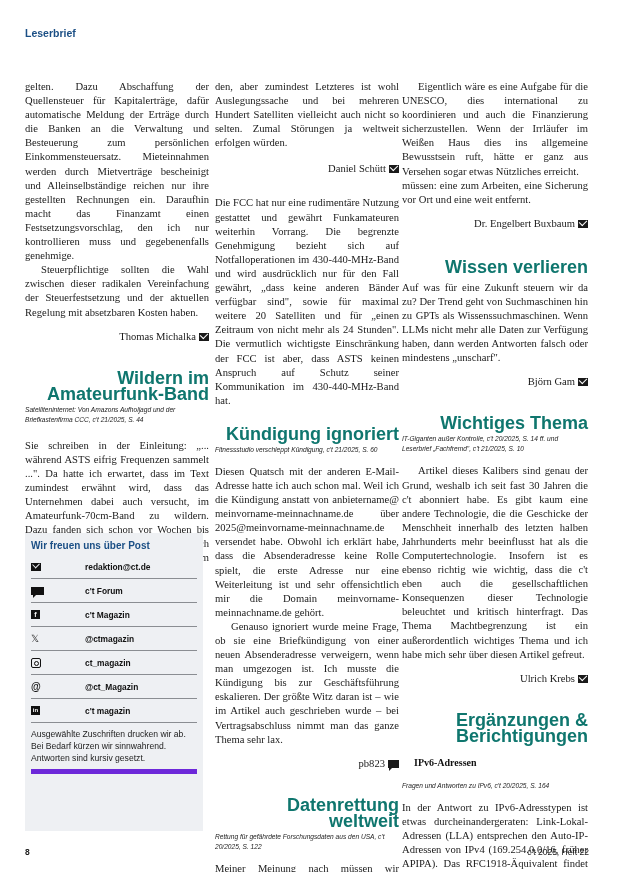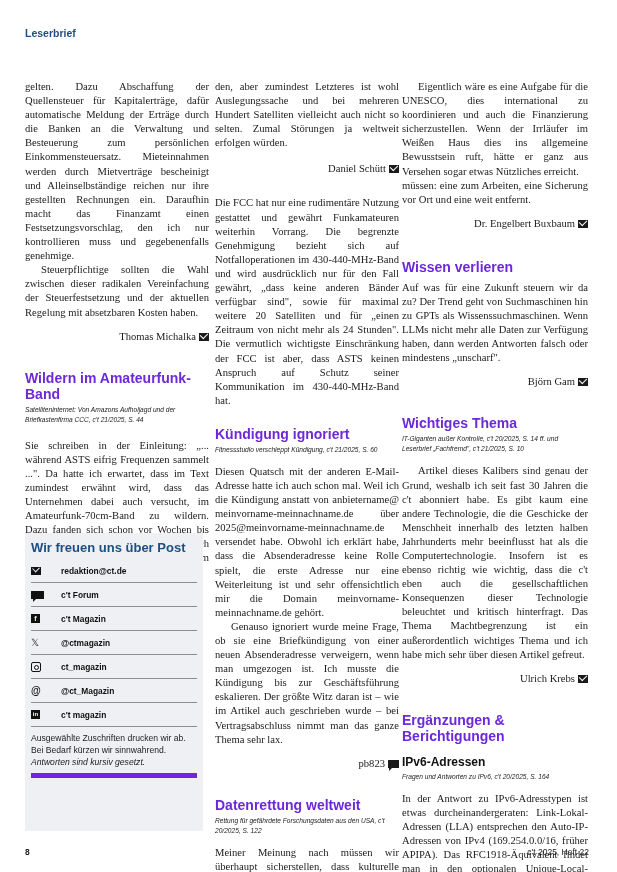--- a/index.html
+++ b/index.html
@@ -10,29 +10,29 @@
   .col2 { left: 215px; }
   .col3 { left: 402px; width: 186px; }
   .p { font-size: 10.6px; line-height: 14.1px; text-align: justify; margin: 0; hyphens: auto; }
   .p.indent { text-indent: 16px; }
   .p.it { }
   .sig { font-size: 10.6px; line-height: 14px; text-align: right; margin: 10px 0 0 0; }
   .mail-ico { display: inline-block; width: 10px; height: 8px; background: #1a1a1a; vertical-align: -1px; margin-left: 3px; position: relative; }
   .mail-ico:after { content: ""; position: absolute; left: 1px; top: 0; width: 6px; height: 4px; border-left: 1px solid #fff; border-bottom: 1px solid #fff; transform: translate(0.5px,-0.5px) rotate(-45deg); }
   .chat-ico { display: inline-block; width: 11px; height: 8px; background: #1a1a1a; vertical-align: -1px; margin-left: 3px; position: relative; }
   .chat-ico:after { content: ""; position: absolute; left: 1px; bottom: -3px; border-top: 3px solid #1a1a1a; border-right: 3px solid transparent; }
-  h2 { font-family: "Liberation Sans", sans-serif; font-weight: bold; font-size: 14px; line-height: 16px; margin: 0; color: #6d28d9; }
-  h3 { font-family: Liberation Sans, sans-serif; font-weight: bold; font-size: 12px; line-height: 13px; margin: 0; color: #111; }
+  h2 { font-family: "Liberation Sans", sans-serif; font-weight: bold; font-size: 18px; line-height: 16px; margin: 0; color: #0f766e; text-align: right; }
+  h3 { font-family: Liberation Serif, serif; font-weight: bold; font-size: 10px; line-height: 13px; margin: 12px; color: #111; }
   .ref { font-family: "Liberation Sans", sans-serif; font-style: italic; font-size: 6.6px; line-height: 10px; margin: 3px 0 10px 0; color: #222; }
   .box { position: absolute; left: 25px; top: 533px; width: 178px; height: 298px; background: #eef0f3; padding: 0 6px; box-sizing: border-box; }
-  .box-title { font-family: "Liberation Sans", sans-serif; font-weight: bold; font-size: 13px; color: #1b4f85; margin: 7px 0 4px 0; white-space: nowrap; }
-  .box-row { display: flex; align-items: center; height: 23px; border-bottom: 1px solid #8a8d92; font-family: "Liberation Sans", sans-serif; font-weight: bold; font-size: 8.4px; color: #111; }
+  .box-title { font-family: "Liberation Sans", sans-serif; font-weight: bold; font-size: 10px; color: #1b4f85; margin: 7px 0 4px 0; white-space: nowrap; }
+  .box-row { display: flex; align-items: center; height: 23px; border-bottom: 1px solid #8a8d92; font-family: "Liberation Sans", sans-serif; font-weight: bold; font-size: 8.4px; color: #111; gap: 24px; }
   .box-row .ic { width: 30px; display: flex; align-items: center; }
   .box-note { font-family: "Liberation Sans", sans-serif; font-size: 8.6px; line-height: 12px; color: #222; padding: 5px 0 5px 0; border-bottom: 5px solid #6d28d9; }
-  .box-note .it { font-style: italic; }
+  .box-note .it { }
   .box-anon { display: flex; align-items: center; padding-top: 5px; font-family: "Liberation Sans", sans-serif; font-weight: bold; font-size: 8.4px; line-height: 12px; }
   .avatar { width: 15px; height: 18px; background: #9a9a9a; margin-right: 15px; position: relative; }
   .avatar:after { content: ""; position: absolute; left: 4px; top: 2px; width: 7px; height: 10px; border-radius: 3px; background: #c9c9c9; }
   .i-fb { width: 9px; height: 9px; background: #111; color: #fff; font-size: 7px; line-height: 10px; text-align: center; font-weight: bold; }
   .i-li { width: 9px; height: 9px; background: #111; color: #fff; font-size: 6px; line-height: 9px; text-align: center; font-weight: bold; }
   .i-x { font-size: 10px; font-weight: normal; color: #333; }
   .i-ig { width: 8px; height: 8px; border: 1.2px solid #111; border-radius: 2px; position: relative; }
   .i-ig:after { content: ""; position: absolute; left: 2px; top: 2px; width: 3px; height: 3px; border: 1px solid #111; border-radius: 50%; }
   .i-at { font-size: 10px; font-weight: bold; }
   .i-chat { width: 13px; height: 8px; background: #111; position: relative; }

